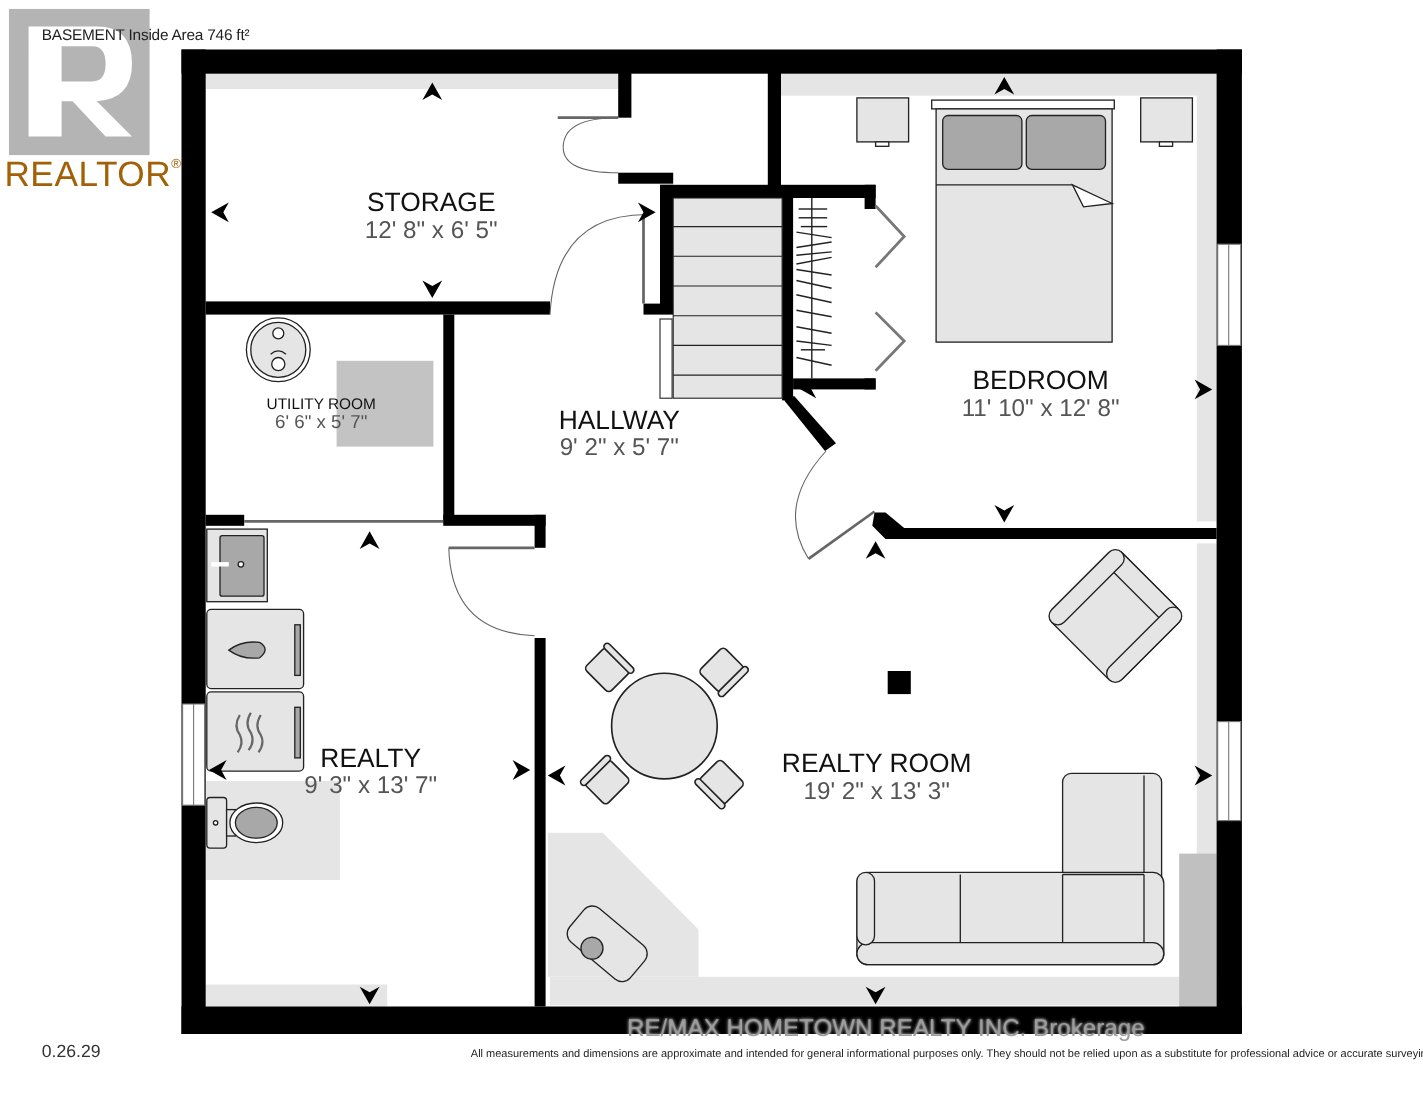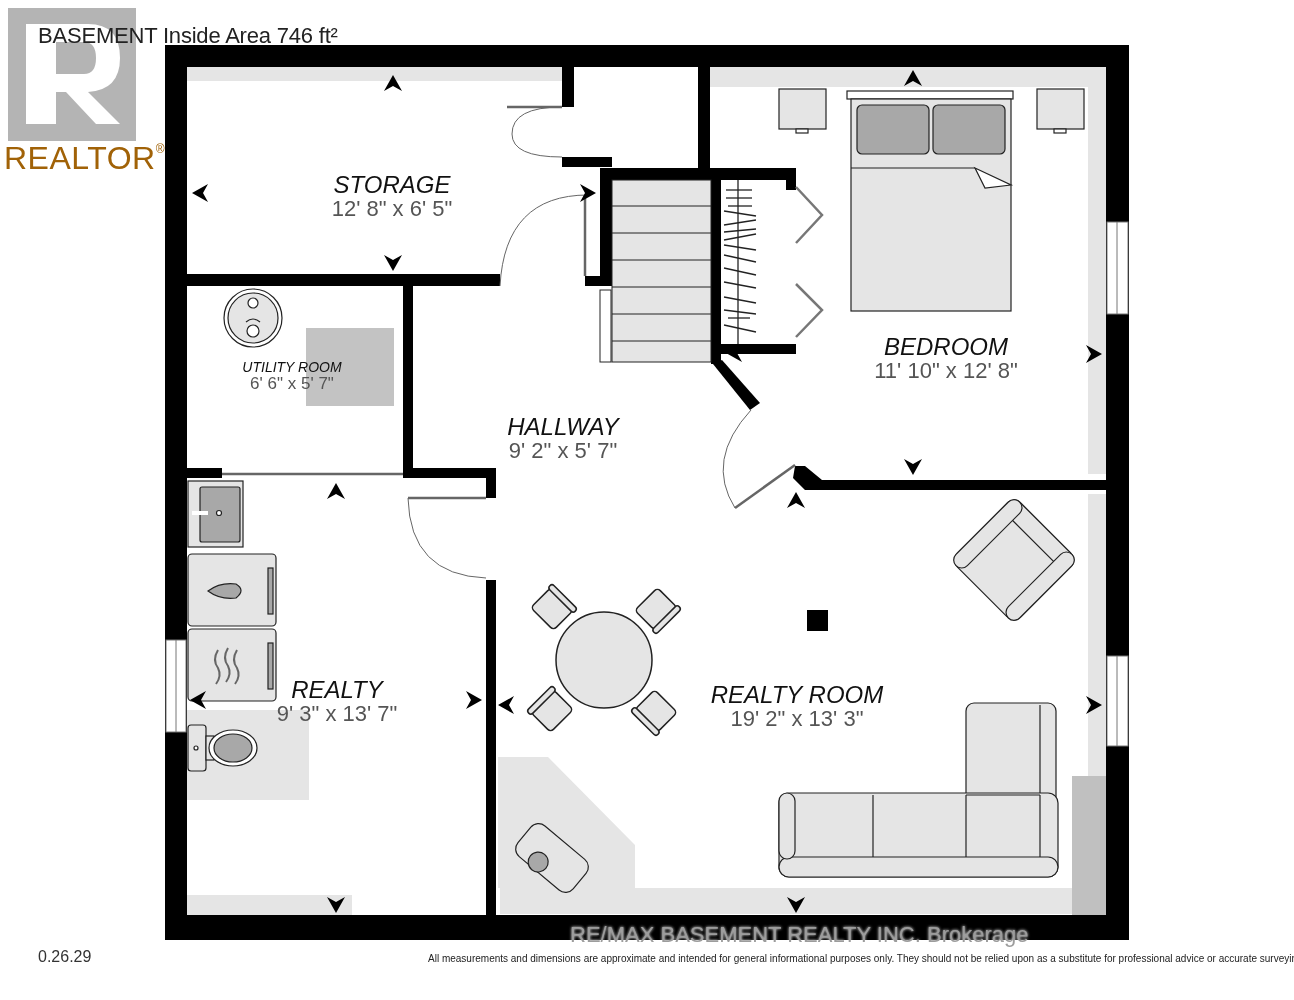--- a/index.html
+++ b/index.html
@@ -1,23 +1,23 @@
 <!DOCTYPE html>
 <html><head>
 <meta charset="utf-8">
 <style>
   html, body { margin:0; padding:0; background:#fff; }
   body { width:1294px; height:1000px; position:relative; overflow:hidden; font-family:"Liberation Sans", sans-serif; }
   .abs { position:absolute; }
   #plan { position:absolute; left:0; top:0; }
-  .title { left:38px; top:23px; font-size:22px; color:#222; letter-spacing:-0.2px; }
+  .title { left:38px; top:23px; font-size:14px; color:#222; letter-spacing:-0.2px; }
   .realtor-word { left:4px; top:140px; font-size:32px; color:#a16207; letter-spacing:0.5px; }
   .realtor-word sup { font-size:12px; vertical-align:top; position:relative; top:2px; }
   .room-label { position:absolute; text-align:center; white-space:nowrap; transform:translateX(-50%); line-height:1.05; }
-  .room-name { font-size:24px; color:#111;font-style:italic; }
+  .room-name { font-size:24px; color:#111; }
   .room-dim { font-size:22px; color:#555; }
   .room-label.small .room-name { font-size:14px; }
   .room-label.small .room-dim { font-size:17px; }
   .watermark { left:570px; top:922px; font-size:22px; color:#9c9c9c; white-space:nowrap; text-shadow:0 0 3px #fff; }
   .version { left:38px; top:948px; font-size:16px; color:#333; }
   .disclaimer { left:428px; top:953px; font-size:10px; color:#222; white-space:nowrap; }
 </style>
 </head>
 <body>
 
@@ -243,32 +243,32 @@
 <div class="abs title">BASEMENT Inside Area 746 ft²</div>
 
 <div class="room-label" style="left:392px;top:172px;">
   <div class="room-name">STORAGE</div>
   <div class="room-dim">12' 8" x 6' 5"</div>
 </div>
 <div class="room-label small" style="left:292px;top:360px;">
   <div class="room-name">UTILITY ROOM</div>
   <div class="room-dim">6' 6" x 5' 7"</div>
 </div>
-<div class="room-label" style="left:563px;top:370px;margin-top:44px;">
+<div class="room-label" style="left:563px;top:370px;">
   <div class="room-name">HALLWAY</div>
   <div class="room-dim">9' 2" x 5' 7"</div>
 </div>
 <div class="room-label" style="left:913px;top:334px;margin-left:33px;">
   <div class="room-name">BEDROOM</div>
   <div class="room-dim">11' 10" x 12' 8"</div>
 </div>
 <div class="room-label" style="left:337px;top:677px;">
   <div class="room-name">REALTY</div>
   <div class="room-dim">9' 3" x 13' 7"</div>
 </div>
 <div class="room-label" style="left:797px;top:682px;">
   <div class="room-name">REALTY ROOM</div>
   <div class="room-dim">19' 2" x 13' 3"</div>
 </div>
 
-<div class="abs watermark">RE/MAX BASEMENT REALTY INC. Brokerage</div>
+<div class="abs watermark">RE/MAX HOMETOWN REALTY INC. Brokerage</div>
 <div class="abs version">0.26.29</div>
 <div class="abs disclaimer">All measurements and dimensions are approximate and intended for general informational purposes only. They should not be relied upon as a substitute for professional advice or accurate surveying.</div>
 
 </body></html>

